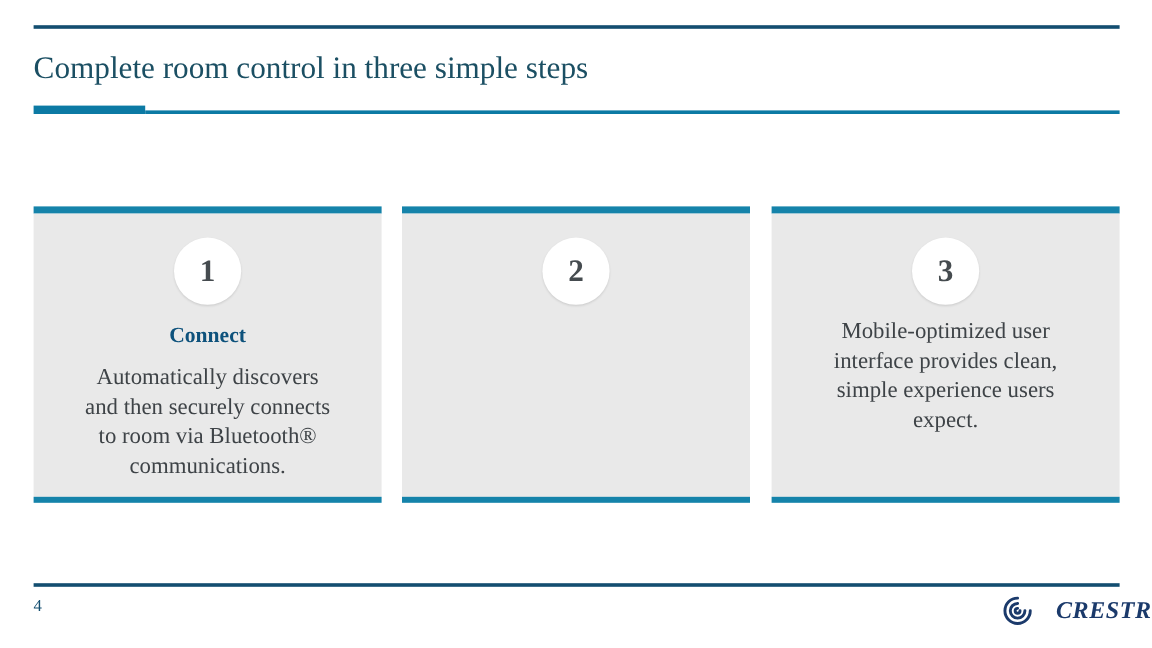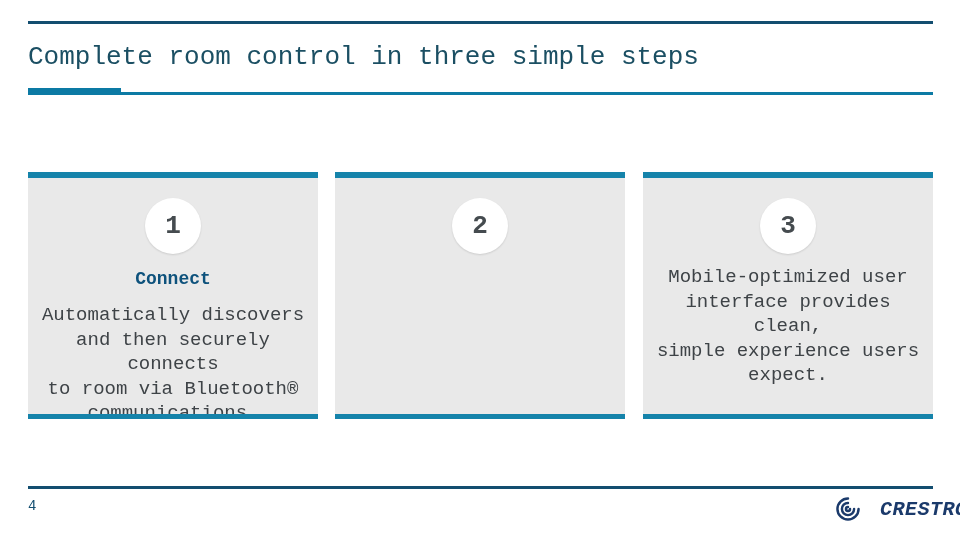--- a/index.html
+++ b/index.html
@@ -1,21 +1,21 @@
 <!DOCTYPE html>
 <html><head>
 <meta charset="utf-8">
 <style>
   html,body{margin:0;padding:0;background:#fff;}
   .slide{
     position:relative;
     width:960px;height:540px;
     background:#ffffff;
     overflow:hidden;
-    font-family:Liberation Mono, monospace;
+    font-family:Liberation Serif, serif;
   }
   .top-line{position:absolute;left:28px;top:21px;width:905px;height:3px;background:#134e70;}
   .title{
     position:absolute;left:28px;top:42px;margin:0;
     font-size:26px;font-weight:400;color:#1b4f63;line-height:30px;
   }
   .accent-thick{position:absolute;left:28px;top:88px;width:93px;height:7px;background:#0c7aa4;}
   .accent-thin{position:absolute;left:121px;top:92px;width:812px;height:3px;background:#0c7aa4;}
 
   .card{position:absolute;top:172px;width:290px;height:247px;}

